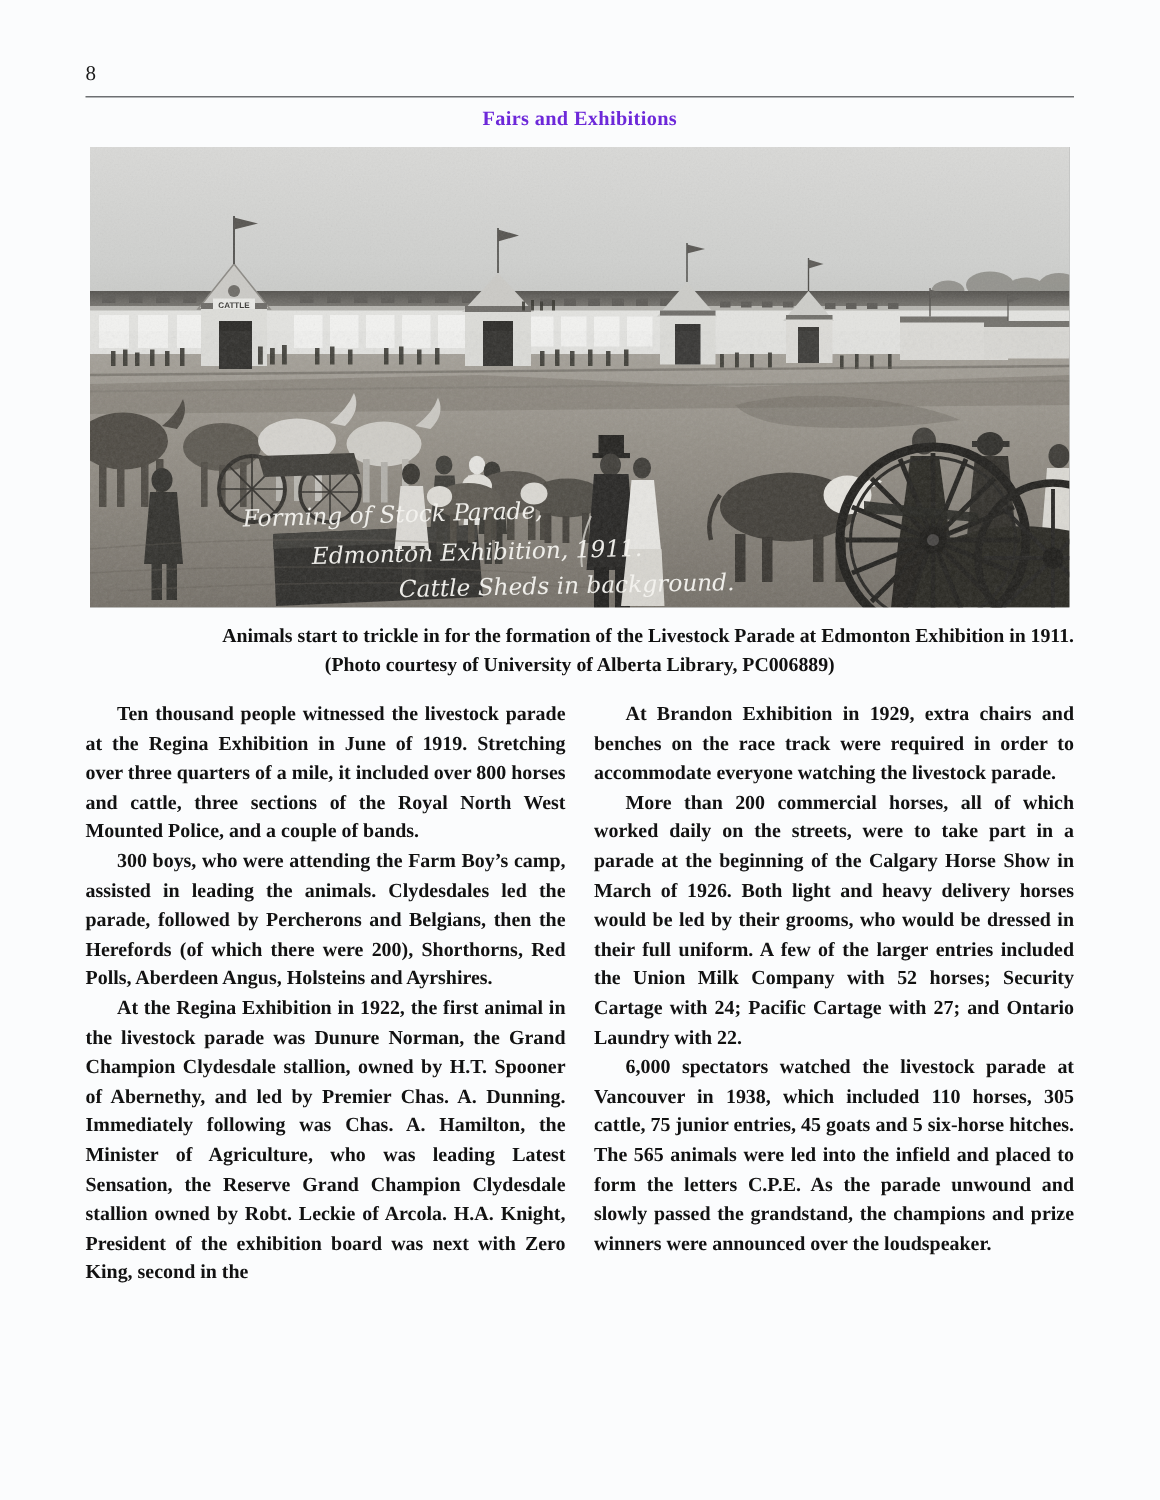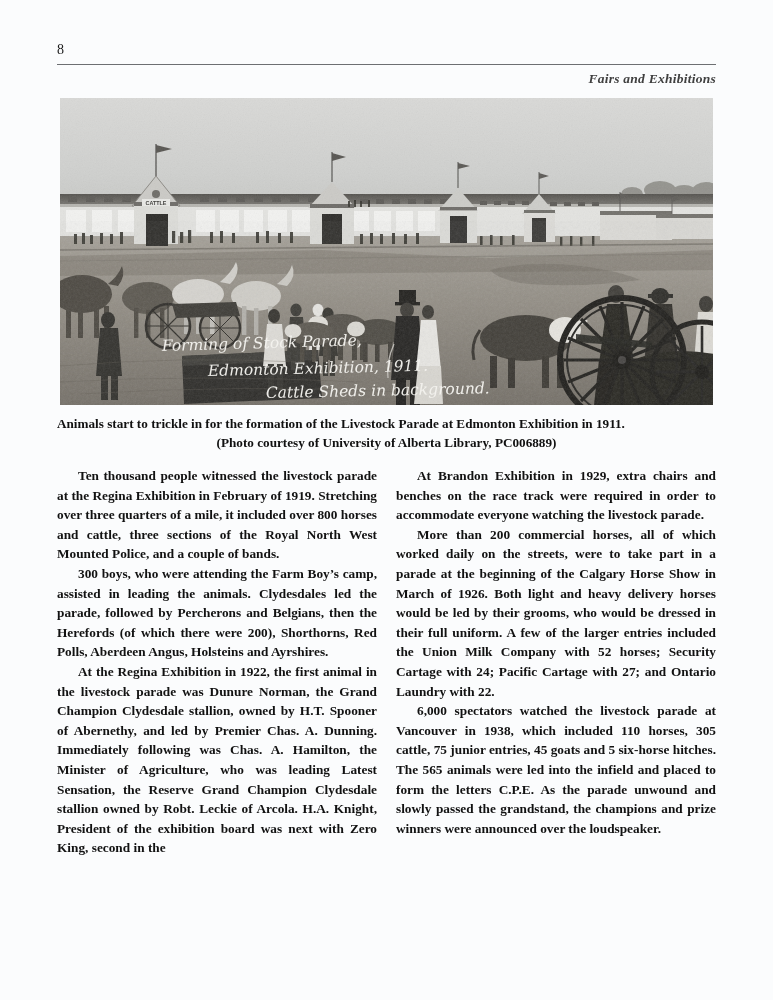--- a/index.html
+++ b/index.html
@@ -39,26 +39,25 @@
     top: 64px;
     width: 659px;
     height: 1px;
     background: #6d6f72;
   }
   .running-head {
     position: absolute;
     left: 57px;
     top: 71px;
     width: 659px;
-    text-align: right;
+    text-align: center;
     font-size: 13.5px;
     font-weight: 700;
     letter-spacing: 0.25px;
-    color: #404040;
-    font-style: italic;
+    color: #6d28d9;
   }
 
   
   .photo-frame {
     position: absolute;
     left: 60px;
     top: 98px;
     width: 653px;
     height: 307px;
     overflow: hidden;
@@ -70,21 +69,21 @@
   .caption {
     position: absolute;
     left: 57px;
     top: 414px;
     width: 659px;
     font-size: 13.2px;
     font-weight: 700;
     line-height: 19px;
     color: #111111;
   }
-  .caption .line1 { display: block; text-align: left; }
+  .caption .line1 { display: block; text-align: right; }
   .caption .line2 { display: block; text-align: center; }
 
   
   .columns {
     position: absolute;
     left: 57px;
     top: 466px;
     width: 659px;
     height: 510px;
     display: flex;
@@ -535,21 +534,21 @@
     </svg>
   </div>
 
   <div class="caption">
     <span class="line1">Animals start to trickle in for the formation of the Livestock Parade at Edmonton Exhibition in 1911.</span>
     <span class="line2">(Photo courtesy of University of Alberta Library, PC006889)</span>
   </div>
 
   <div class="columns">
     <div class="col">
-      <p>Ten thousand people witnessed the livestock parade at the Regina Exhibition in February of 1919. Stretching over three quarters of a mile, it included over 800 horses and cattle, three sections of the Royal North West Mounted Police, and a couple of bands.</p>
+      <p>Ten thousand people witnessed the livestock parade at the Regina Exhibition in June of 1919. Stretching over three quarters of a mile, it included over 800 horses and cattle, three sections of the Royal North West Mounted Police, and a couple of bands.</p>
       <p>300 boys, who were attending the Farm Boy’s camp, assisted in leading the animals. Clydesdales led the parade, followed by Percherons and Belgians, then the Herefords (of which there were 200), Shorthorns, Red Polls, Aberdeen Angus, Holsteins and Ayrshires.</p>
       <p>At the Regina Exhibition in 1922, the first animal in the livestock parade was Dunure Norman, the Grand Champion Clydesdale stallion, owned by H.T. Spooner of Abernethy, and led by Premier Chas. A. Dunning. Immediately following was Chas. A. Hamilton, the Minister of Agriculture, who was leading Latest Sensation, the Reserve Grand Champion Clydesdale stallion owned by Robt. Leckie of Arcola. H.A. Knight, President of the exhibition board was next with Zero King, second in the</p>
     </div>
     <div class="col">
       <p>At Brandon Exhibition in 1929, extra chairs and benches on the race track were required in order to accommodate everyone watching the livestock parade.</p>
       <p>More than 200 commercial horses, all of which worked daily on the streets, were to take part in a parade at the beginning of the Calgary Horse Show in March of 1926. Both light and heavy delivery horses would be led by their grooms, who would be dressed in their full uniform. A few of the larger entries included the Union Milk Company with 52 horses; Security Cartage with 24; Pacific Cartage with 27; and Ontario Laundry with 22.</p>
       <p>6,000 spectators watched the livestock parade at Vancouver in 1938, which included 110 horses, 305 cattle, 75 junior entries, 45 goats and 5 six-horse hitches. The 565 animals were led into the infield and placed to form the letters C.P.E. As the parade unwound and slowly passed the grandstand, the champions and prize winners were announced over the loudspeaker.</p>
     </div>
   </div>
 

